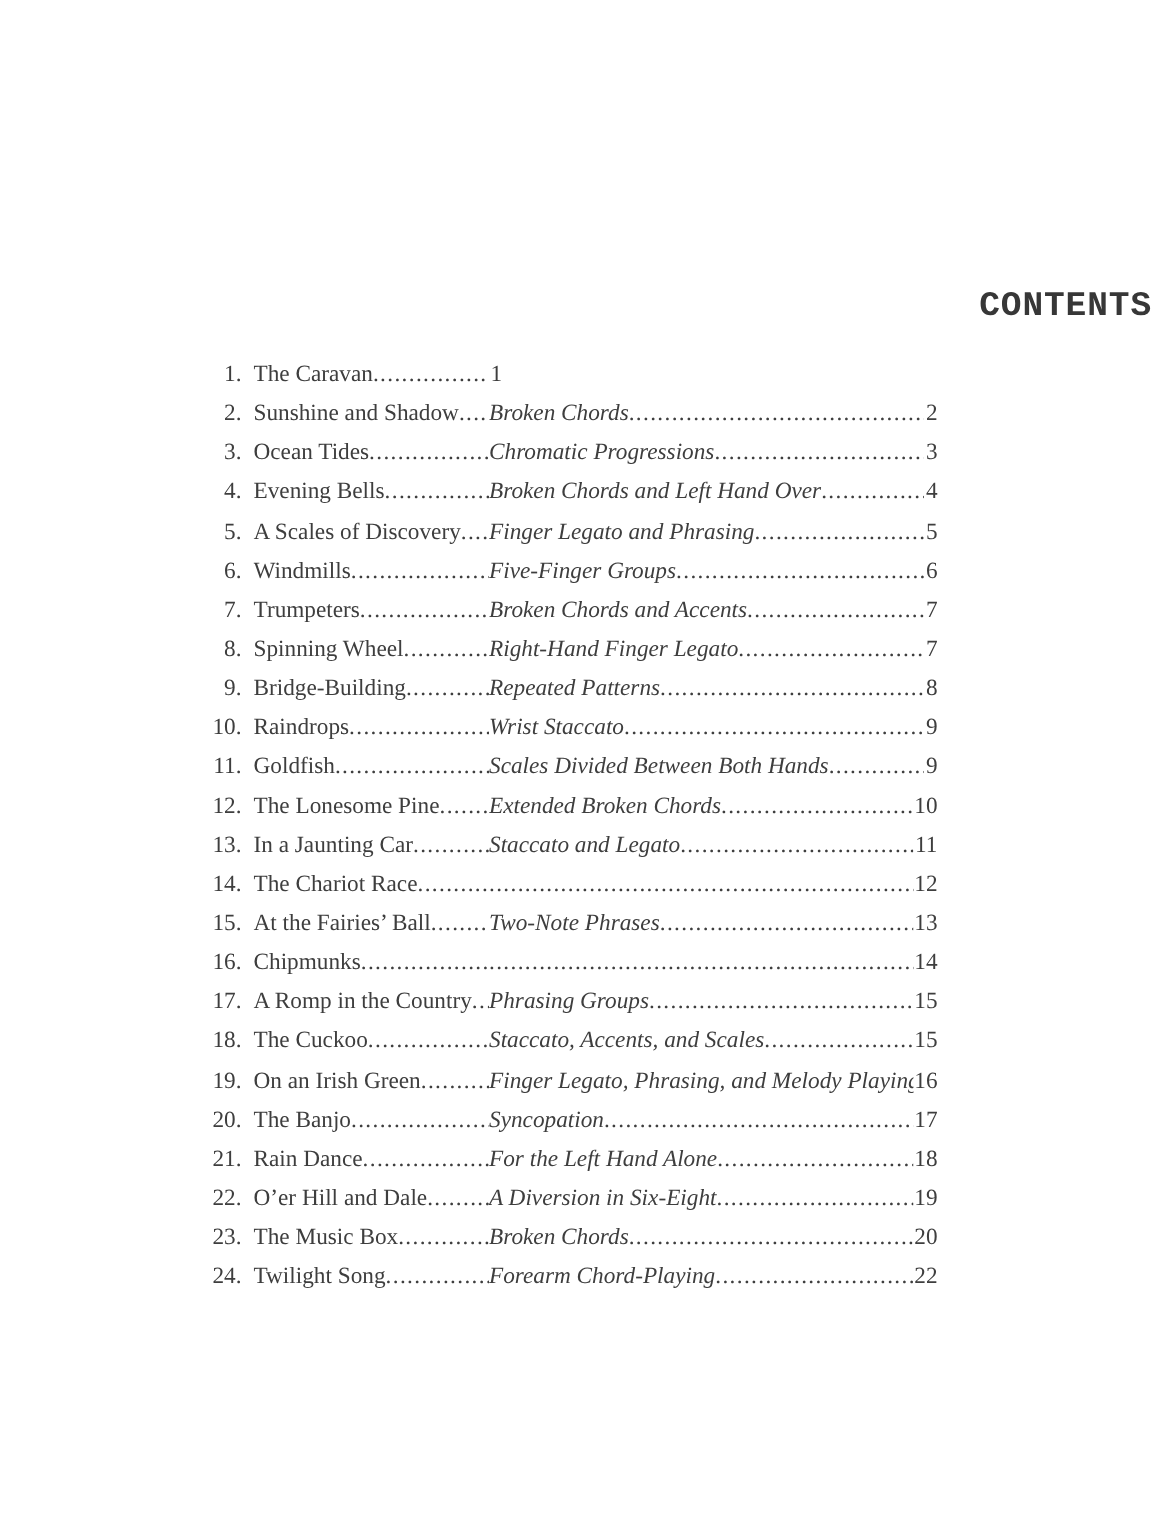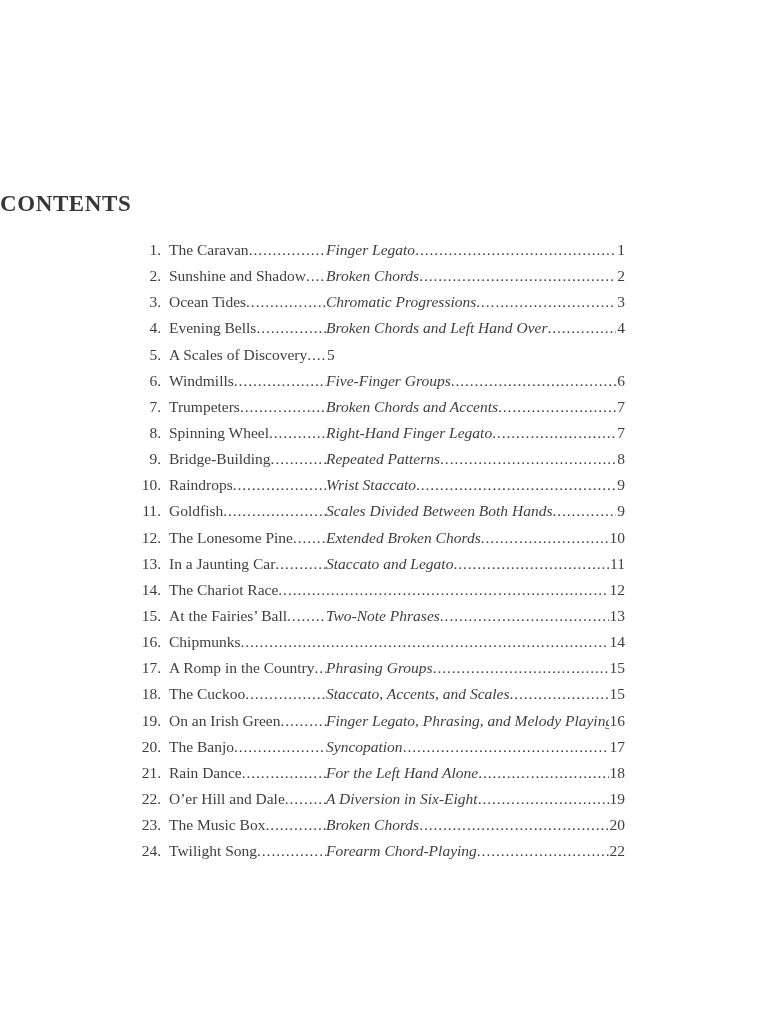--- a/index.html
+++ b/index.html
@@ -15,25 +15,26 @@
     overflow: hidden;
     font-family: "Liberation Serif", serif;
     color: #3e3e3e;
   }
   .contents-title {
     position: absolute;
     top: 191px;
     left: 0;
     width: 100%;
     margin: 0;
-    text-align: left;
+    text-align: right;
     font-size: 23px;
     font-weight: 700;
     letter-spacing: 0.6px;
     color: #373737;
+    font-family: Liberation Mono, monospace;
   }
   .toc {
     position: absolute;
     top: 241px;
     left: 139px;
     width: 486px;
   }
   .toc-row {
     display: flex;
     align-items: baseline;
@@ -88,24 +89,20 @@
   <h1 class="contents-title">CONTENTS</h1>
 
   <div class="toc">
 
   <div class="toc-row">
       <span class="num">1</span>
       <span class="tcell">
         <span class="txt">The Caravan</span>
         <span class="leader"></span>
       </span>
-      <span class="kcell">
-        <span class="txt tech">Finger Legato</span>
-        <span class="leader"></span>
-      </span>
       <span class="pg">1</span>
     </div>
       <div class="toc-row">
       <span class="num">2</span>
       <span class="tcell">
         <span class="txt">Sunshine and Shadow</span>
         <span class="leader"></span>
       </span>
       <span class="kcell">
         <span class="txt tech">Broken Chords</span>
@@ -136,20 +133,24 @@
         <span class="leader"></span>
       </span>
       <span class="pg">4</span>
     </div>
       <div class="toc-row">
       <span class="num">5</span>
       <span class="tcell">
         <span class="txt">A Scales of Discovery</span>
         <span class="leader"></span>
       </span>
+      <span class="kcell">
+        <span class="txt tech">Finger Legato and Phrasing</span>
+        <span class="leader"></span>
+      </span>
       <span class="pg">5</span>
     </div>
       <div class="toc-row">
       <span class="num">6</span>
       <span class="tcell">
         <span class="txt">Windmills</span>
         <span class="leader"></span>
       </span>
       <span class="kcell">
         <span class="txt tech">Five-Finger Groups</span>

